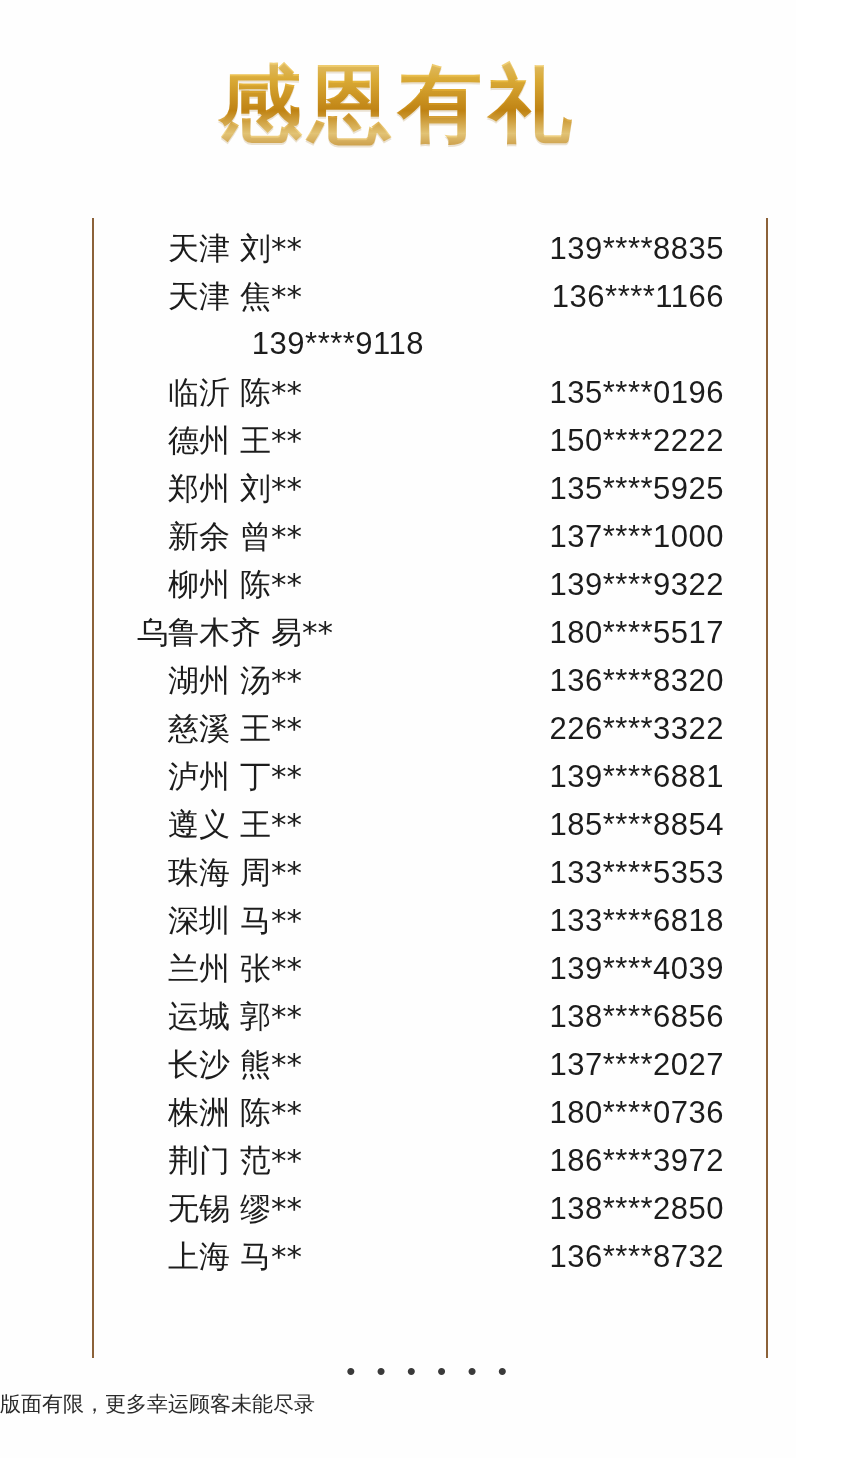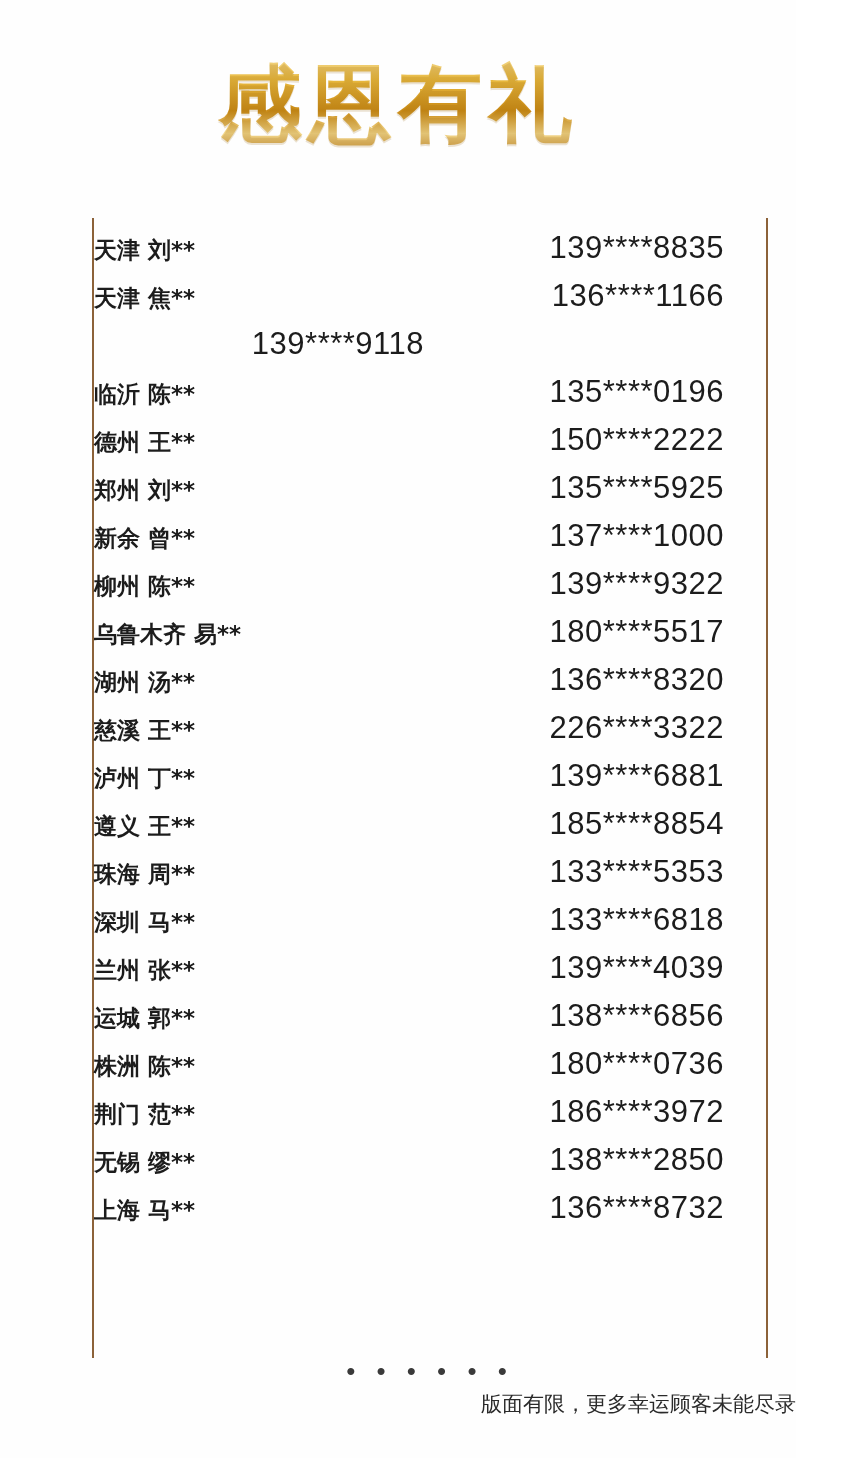--- a/index.html
+++ b/index.html
@@ -60,28 +60,27 @@
     width: 676px;
   }
   .row {
     display: flex;
     align-items: baseline;
     height: 48px;
     line-height: 48px;
   }
   .cell-name {
     width: 300px;
-    text-align: left;
+    text-align: center;
     padding-right: 18px;
     box-sizing: border-box;
-    font-size: 23px;
+    font-size: 31px;
     color: #1c1c1c;
     font-family: "DejaVu Sans", "Liberation Sans", sans-serif;
     white-space: nowrap;
-    font-weight: bold;
   }
   .cell-phone {
     width: 330px;
     text-align: right;
     box-sizing: border-box;
     font-size: 31px;
     color: #1c1c1c;
     font-family: "Liberation Sans", "DejaVu Sans", sans-serif;
     letter-spacing: 0.5px;
     white-space: nowrap;
@@ -96,21 +95,21 @@
     text-align: center;
     font-size: 26px;
     letter-spacing: 7px;
     color: #3a3a3a;
   }
   .footnote {
     position: absolute;
     left: 0;
     right: 0;
     top: 1390px;
-    text-align: right;
+    text-align: left;
     font-size: 21px;
     color: #2a2a2a;
     font-family: "DejaVu Sans", "Liberation Sans", sans-serif;
   }
 </style>
 </head>
 <body>
 
 <div class="page">
 
@@ -181,20 +180,24 @@
         </div>
         <div class="row">
           <div class="cell-name">兰州 张**</div>
           <div class="cell-phone">139****4039</div>
         </div>
         <div class="row">
           <div class="cell-name">运城 郭**</div>
           <div class="cell-phone">138****6856</div>
         </div>
         <div class="row">
+          <div class="cell-name">长沙 熊**</div>
+          <div class="cell-phone">137****2027</div>
+        </div>
+        <div class="row">
           <div class="cell-name">株洲 陈**</div>
           <div class="cell-phone">180****0736</div>
         </div>
         <div class="row">
           <div class="cell-name">荆门 范**</div>
           <div class="cell-phone">186****3972</div>
         </div>
         <div class="row">
           <div class="cell-name">无锡 缪**</div>
           <div class="cell-phone">138****2850</div>

